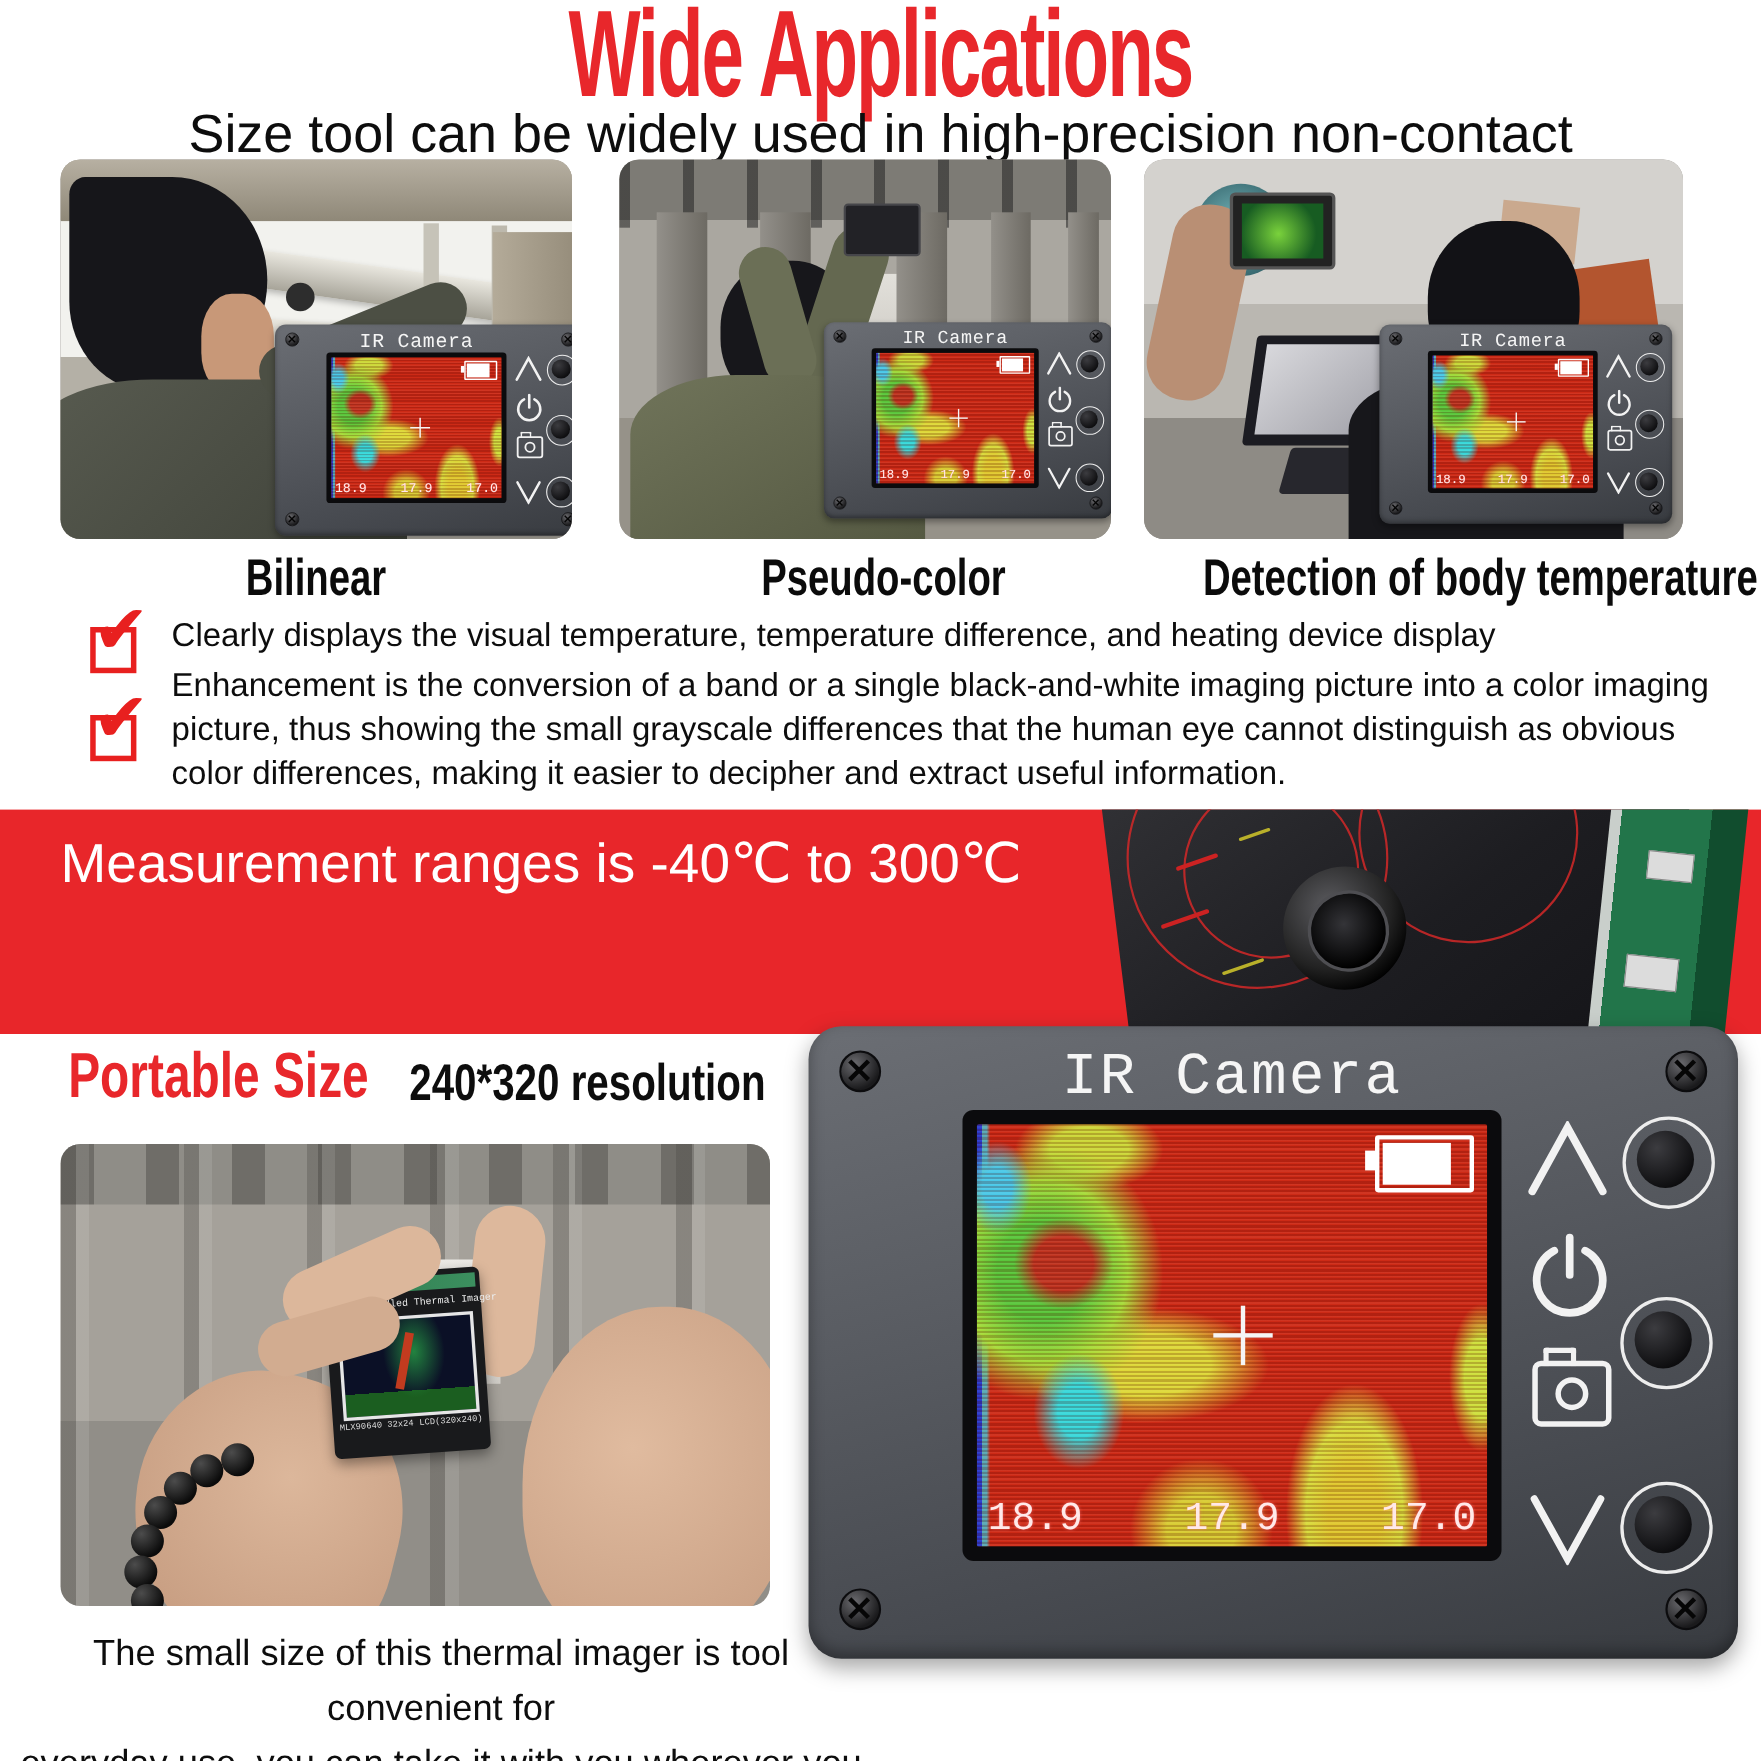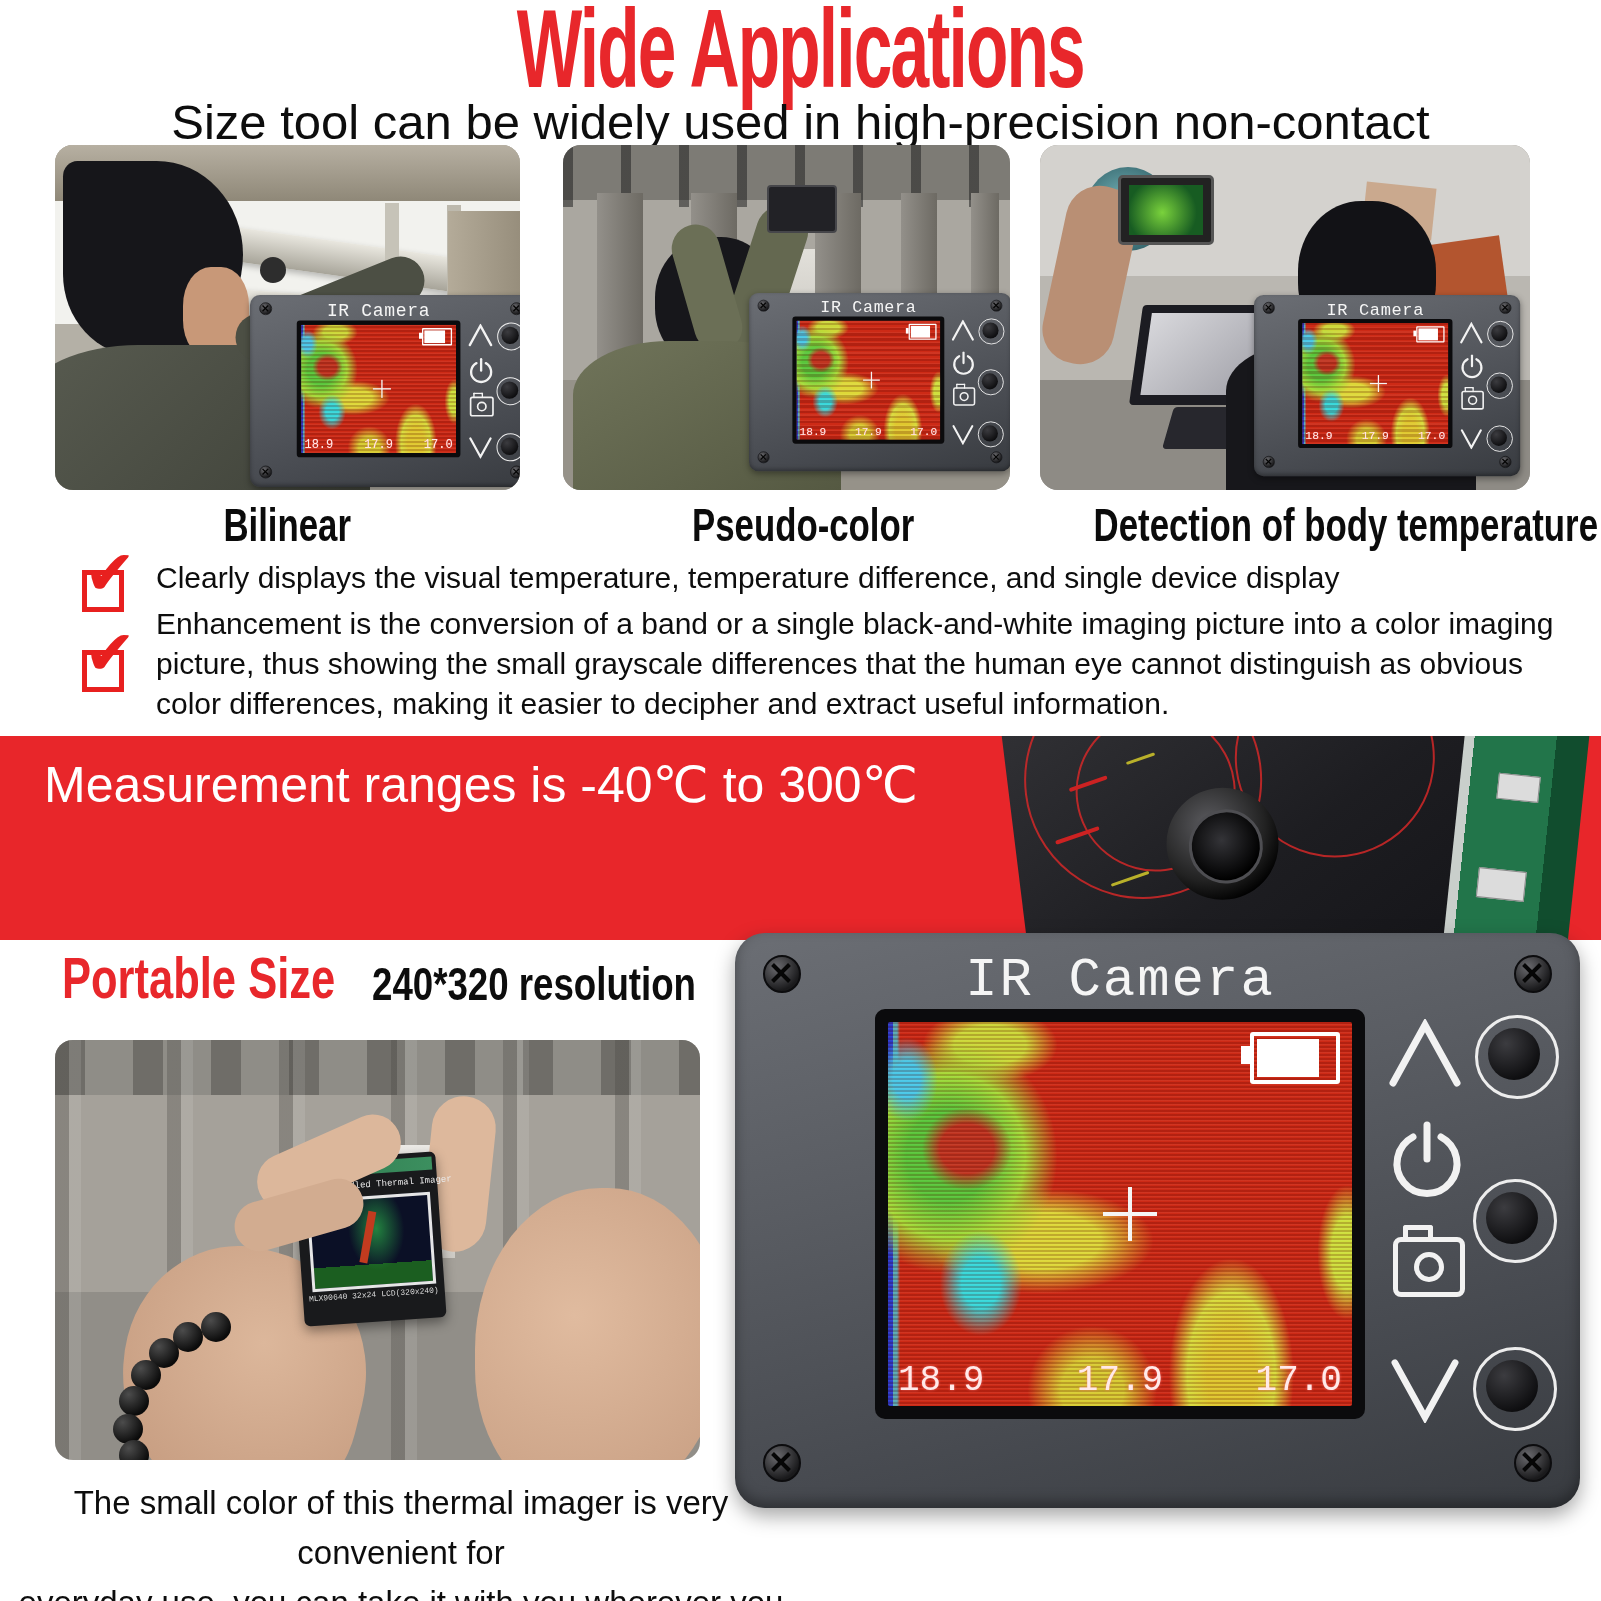--- a/index.html
+++ b/index.html
@@ -79,21 +79,21 @@
   .checkbox{position:relative;width:52px;height:56px;flex:0 0 52px}
   .f1 .checkbox{margin-top:2px}
   .f2 .checkbox{margin-top:36px}
   .checkbox .box{position:absolute;left:0;top:16px;width:32px;height:32px;border:5px solid #e8201f}
   .checkbox .tick{position:absolute;left:2px;top:-18px;font-size:62px;font-weight:bold;color:#e8201f;
         font-family:"DejaVu Sans",sans-serif}
   .feature .ftext{font-size:30px;line-height:40px;color:#0d0d0d;width:1410px;margin-top:6px}
 
   
   .banner{position:absolute;left:0;top:736px;width:1601px;height:204px;background:#e8262a;overflow:hidden}
-  .banner .bl1{position:absolute;left:44px;top:20px;font-size:50px;color:#fff}
+  .banner .bl1{position:absolute;left:55px;top:20px;font-size:50px;color:#fff}
   .banner .bl2{position:absolute;left:55px;top:102px;font-size:50px;color:#fff}
   .slab{position:absolute;left:1000px;top:-14px;width:530px;height:265px;transform:rotate(-7deg);
         transform-origin:left top;background:linear-gradient(150deg,#313135,#1d1d21 55%,#141418);border-radius:8px}
   .lens-ring{position:absolute;left:150px;top:92px;width:112px;height:112px;border-radius:50%;
         background:radial-gradient(circle at 40% 32%,#5c5c60,#222 55%,#000 78%)}
   .lens-inner{position:absolute;left:172px;top:114px;width:68px;height:68px;border-radius:50%;
         border:3px solid #4e4e52;background:radial-gradient(circle at 45% 40%,#343438,#000 72%)}
   .red-c{position:absolute;border:2px solid rgba(210,40,40,.85);border-radius:50%}
   .rc1{left:16px;top:-44px;width:234px;height:234px}
   .rc2{left:228px;top:-24px;width:196px;height:196px}
@@ -382,21 +382,21 @@
 
 <div class="caption cap1"><span>Bilinear</span></div>
 <div class="caption cap2"><span>Pseudo-color</span></div>
 <div class="caption cap3"><span>Detection of body temperature</span></div>
 
 <div class="feature f1">
   <div class="checkbox">
       <span class="box"></span>
       <span class="tick">✔</span>
     </div>
-  <div class="ftext">Clearly displays the visual temperature, temperature difference, and single device display</div>
+  <div class="ftext">Clearly displays the visual temperature, temperature difference, and heating device display</div>
 </div>
 <div class="feature f2">
   <div class="checkbox">
       <span class="box"></span>
       <span class="tick">✔</span>
     </div>
   <div class="ftext">Enhancement is the conversion of a band or a single black-and-white imaging picture into a color imaging picture, thus showing the small grayscale differences that the human eye cannot distinguish as obvious color differences, making it easier to decipher and extract useful information.</div>
 </div>
 
 <div class="banner">
@@ -483,15 +483,15 @@
     <div class="cam"></div>
     <div class="pbtn b2"></div>
     <svg class="icon-down" viewBox="0 0 76 70">
         <polyline points="6,6 38,64 70,6" fill="none" stroke="#f2f2f2" stroke-width="7" stroke-linecap="round"></polyline>
       </svg>
     <div class="pbtn b3"></div>
   </div>
 </div>
 
 <div class="footer">
-  <div>The small color of this thermal imager is very convenient for</div>
+  <div>The small size of this thermal imager is tool convenient for</div>
   <div>everyday use, you can take it with you wherever you go</div>
 </div>
 
 </body></html>

